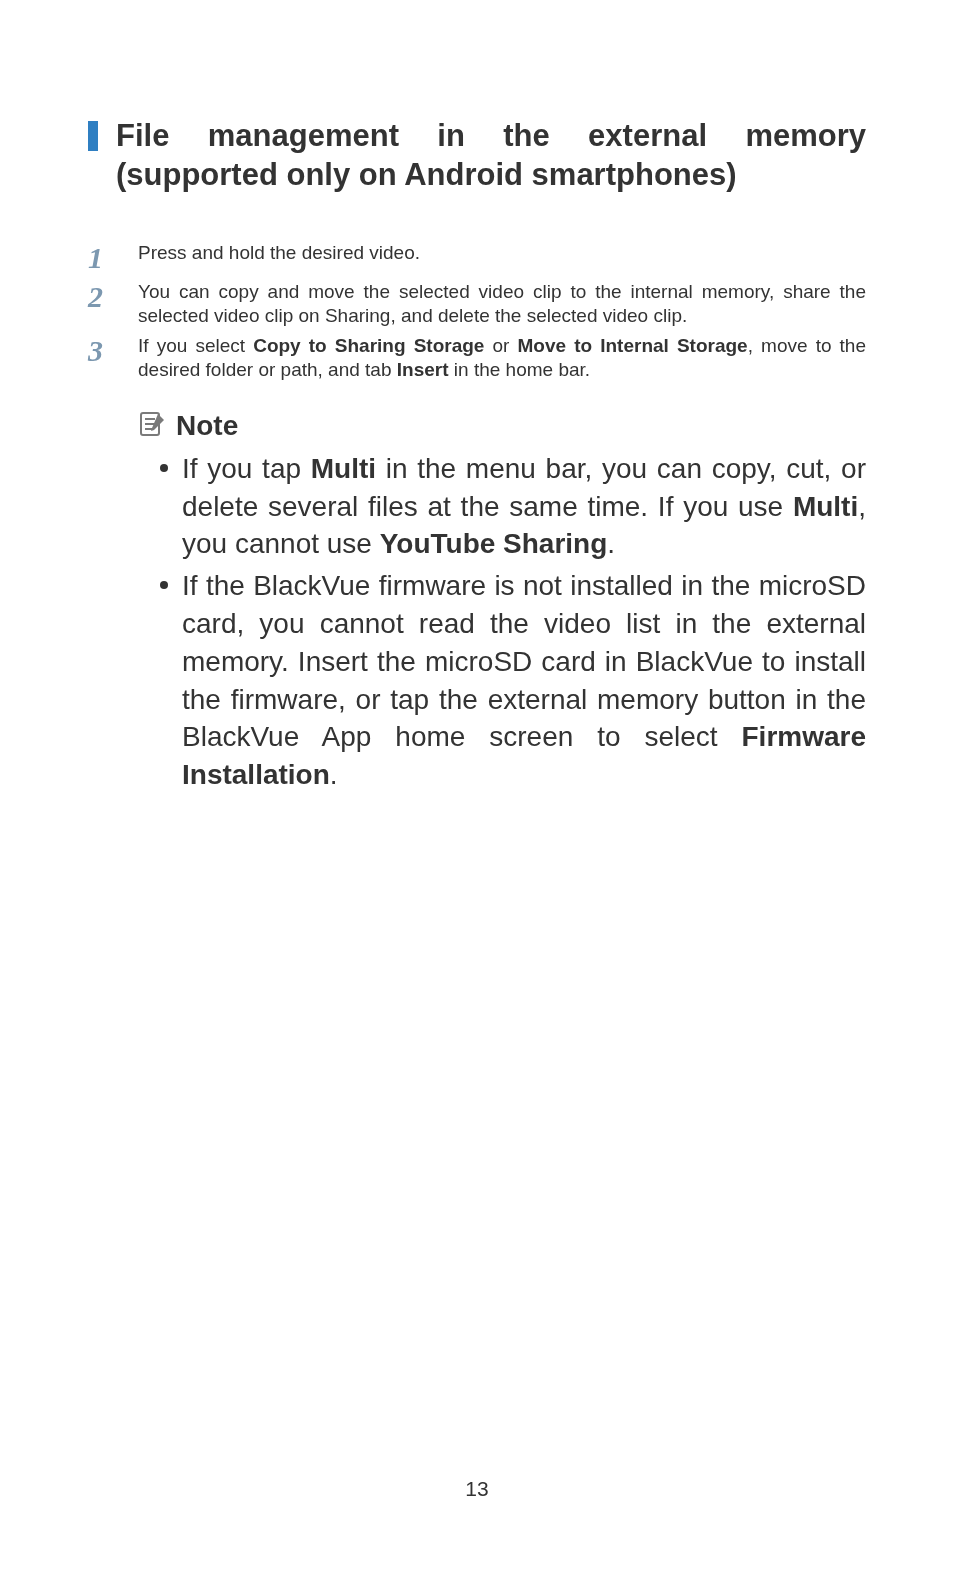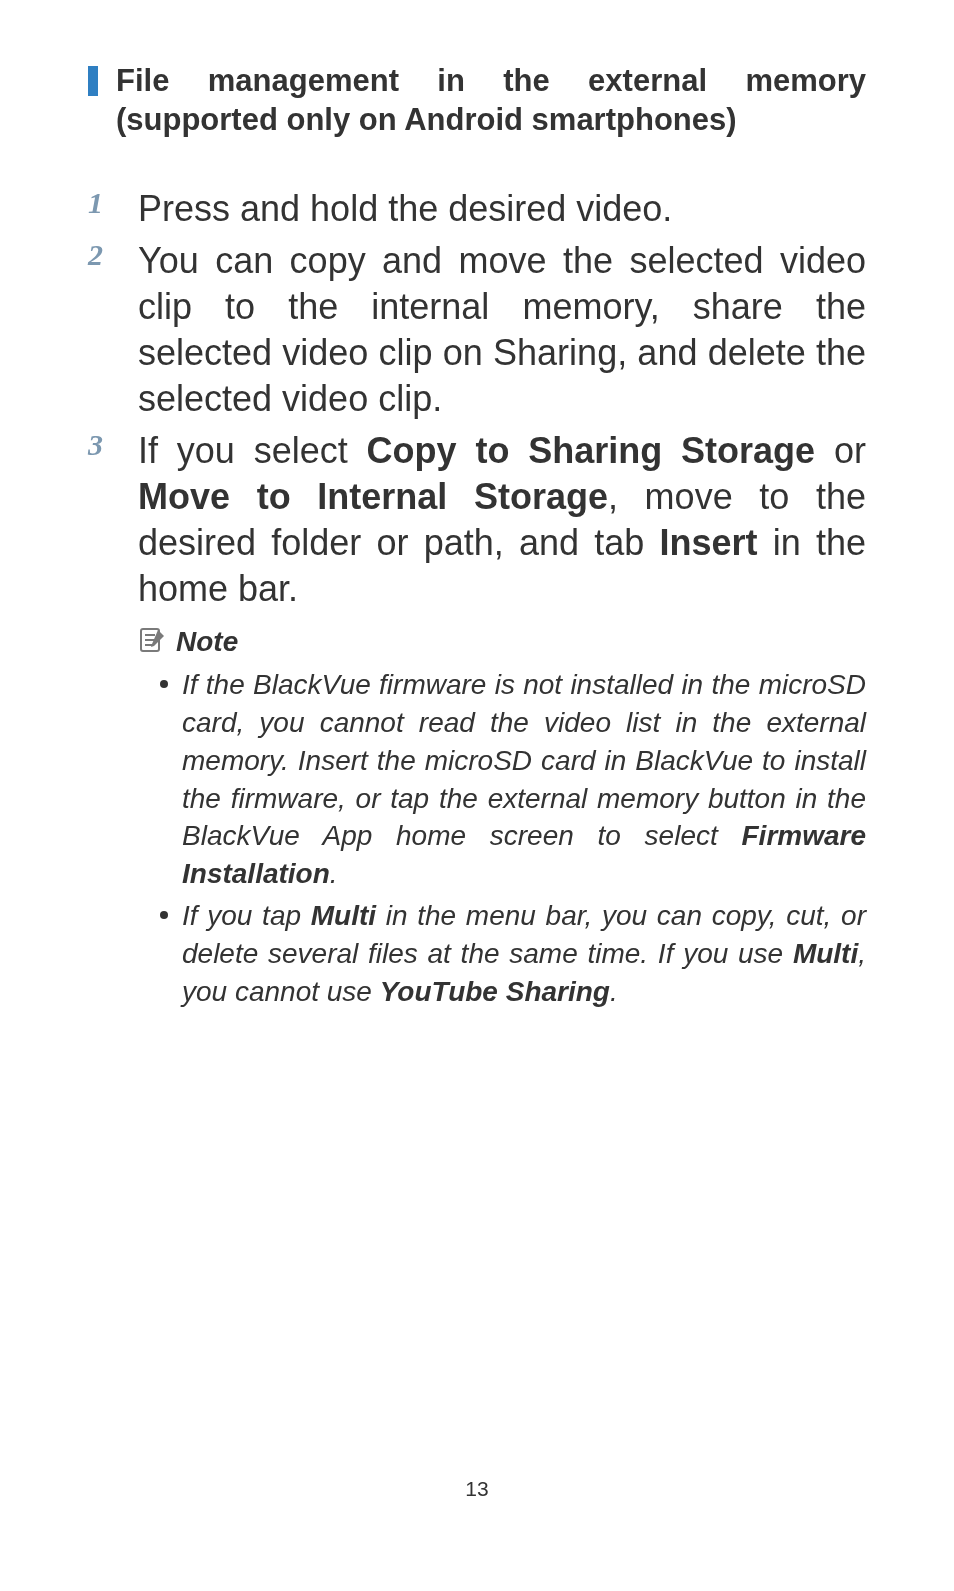--- a/index.html
+++ b/index.html
@@ -1,28 +1,28 @@
 <!DOCTYPE html>
 <html><head>
 <meta charset="utf-8">
 <style>
   * { margin: 0; padding: 0; box-sizing: border-box; }
   html, body { width: 954px; height: 1591px; background: #fff; font-family: "Myriad Pro", "Segoe UI", Arial, sans-serif; color: #2a2a2a; }
-  .page { padding: 62px 88px 0 88px; position: relative; height: 100%; }
+  .page { padding: 117px 88px 0 88px; position: relative; height: 100%; }
 
   .heading { display: flex; align-items: flex-start; margin-bottom: 46px; }
   .heading-bar { width: 10px; height: 30px; background: #2f7fc2; margin-right: 18px; margin-top: 4px; flex-shrink: 0; }
   .heading-text { font-size: 31px; font-weight: 700; color: #333; text-align: justify; text-align-last: left; line-height: 1.25; }
 
   .steps { list-style: none; }
   .step { display: flex; align-items: flex-start; margin-bottom: 6px; }
   .step-num { font-family: "Comic Sans MS", "Segoe Script", cursive; font-weight: 700; font-style: italic; font-size: 30px; color: #7c98b0; width: 50px; flex-shrink: 0; line-height: 1.1; }
-  .step-body { font-size: 36px; color: #333; text-align: justify; text-align-last: left; line-height: 1.28; flex: 1; }
+  .step-body { font-size: 19px; color: #333; text-align: justify; text-align-last: left; line-height: 1.28; flex: 1; }
 
-  .note-block { margin-left: 50px; margin-top: 14px; font-style: italic; }
+  .note-block { margin-left: 50px; margin-top: 27px; }
   .note-row { display: flex; align-items: center; gap: 10px; }
   .note-label { font-size: 28px; font-weight: 700; color: #333; }
 
   .bullets { list-style: none; margin-left: 22px; margin-top: 8px; }
   .bullets li { display: flex; align-items: flex-start; margin-bottom: 4px; }
   .bullets li::before { content: ""; width: 8px; height: 8px; background: #333; border-radius: 50%; margin-top: 14px; margin-right: 14px; flex-shrink: 0; }
   .bullet-text { font-size: 28px; color: #333; text-align: justify; text-align-last: left; line-height: 1.35; flex: 1; }
 
   .b { font-weight: 700; }
 
@@ -61,23 +61,23 @@
           <line x1="7" y1="9" x2="17" y2="9" stroke="#7a7a7a" stroke-width="2"></line>
           <line x1="7" y1="14" x2="17" y2="14" stroke="#7a7a7a" stroke-width="2"></line>
           <line x1="7" y1="19" x2="14" y2="19" stroke="#7a7a7a" stroke-width="2"></line>
           <path d="M20 4 L26 10 L16 20 L13 21 L14 18 Z" fill="#7a7a7a"></path>
         </svg>
       </span>
       <span class="note-label">Note</span>
     </div>
     <ul class="bullets">
       <li>
-        <div class="bullet-text"><span>If the BlackVue firmware is not installed in the microSD card, you cannot read the video list in the external memory. Insert the microSD card in BlackVue to install the firmware, or tap the external memory button in the BlackVue App home screen to select </span><span class="b">Firmware Installation</span><span>.</span></div>
+        <div class="bullet-text"><span>If you tap </span><span class="b">Multi</span><span> in the menu bar, you can copy, cut, or delete several files at the same time. If you use </span><span class="b">Multi</span><span>, you cannot use </span><span class="b">YouTube Sharing</span><span>.</span></div>
       </li>
       <li>
-        <div class="bullet-text"><span>If you tap </span><span class="b">Multi</span><span> in the menu bar, you can copy, cut, or delete several files at the same time. If you use </span><span class="b">Multi</span><span>, you cannot use </span><span class="b">YouTube Sharing</span><span>.</span></div>
+        <div class="bullet-text"><span>If the BlackVue firmware is not installed in the microSD card, you cannot read the video list in the external memory. Insert the microSD card in BlackVue to install the firmware, or tap the external memory button in the BlackVue App home screen to select </span><span class="b">Firmware Installation</span><span>.</span></div>
       </li>
     </ul>
   </div>
 
   <div class="page-num">13</div>
 
 </div>
 
 </body></html>

